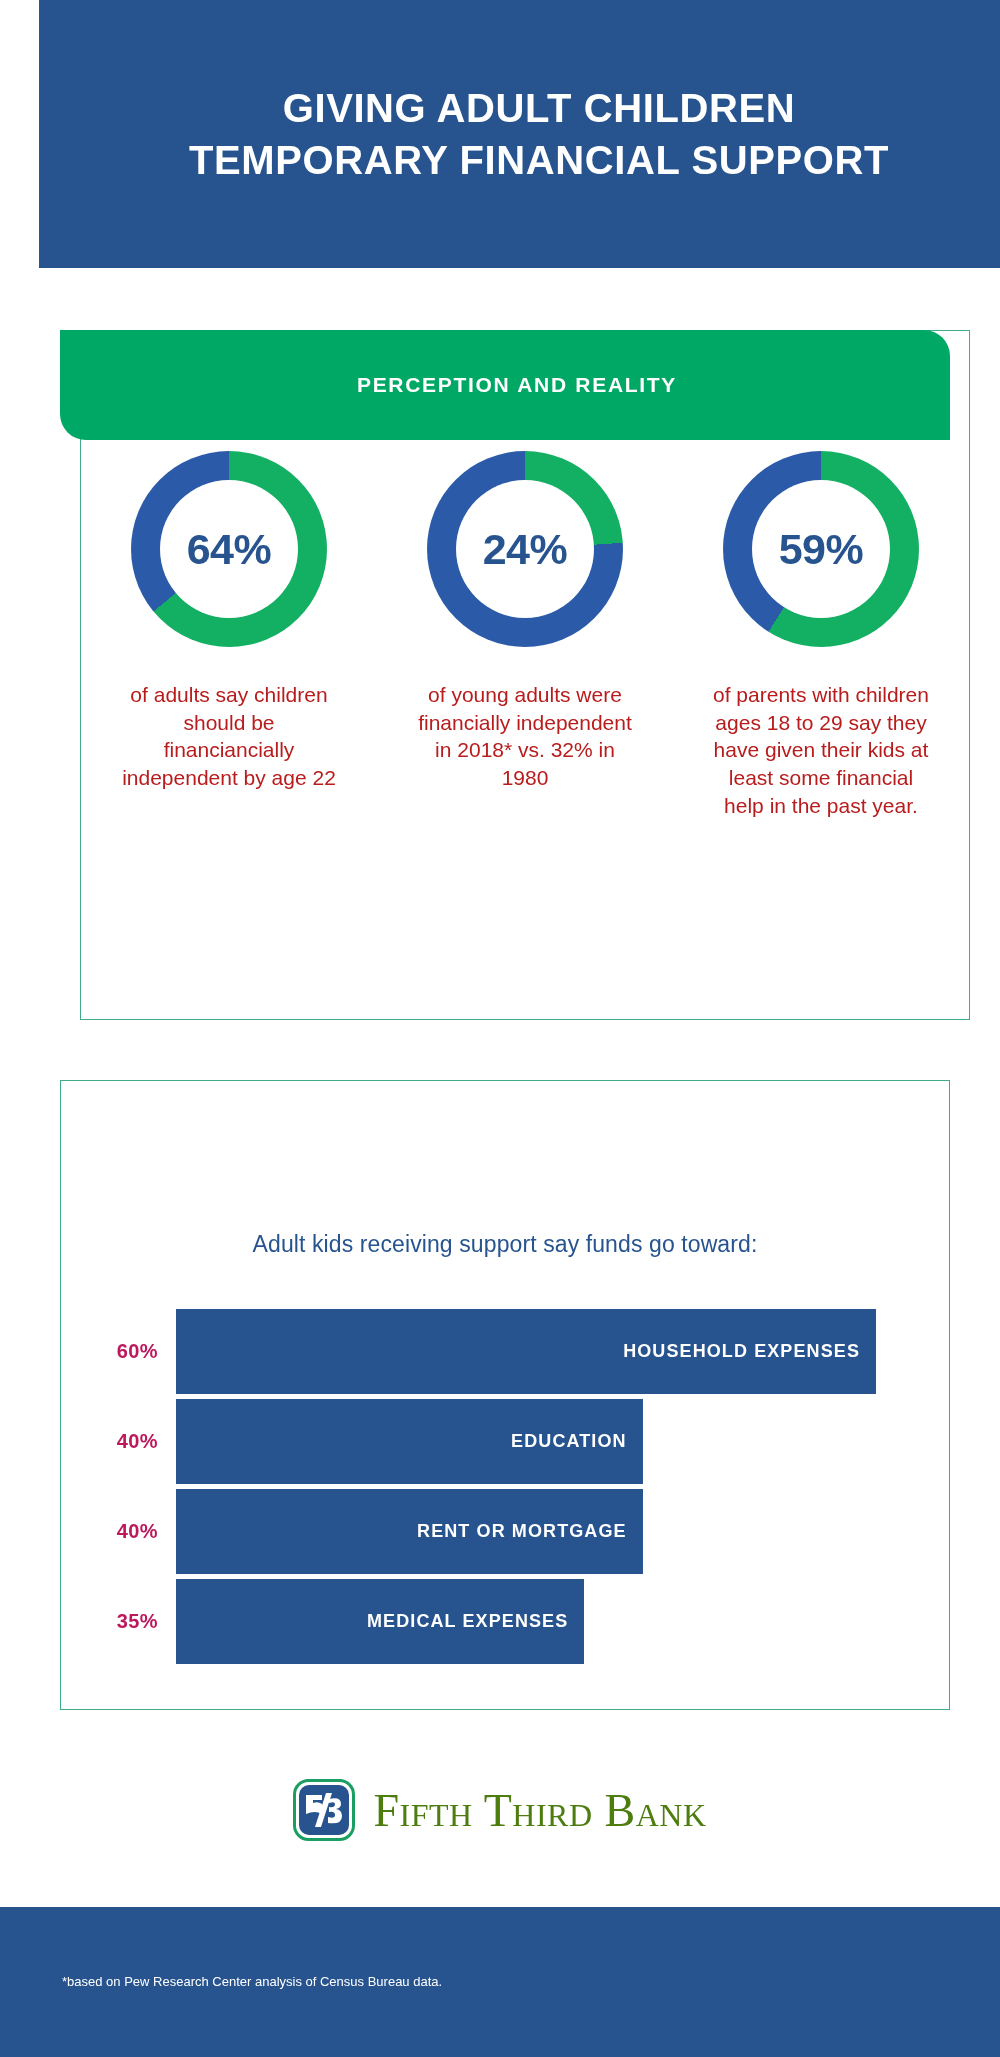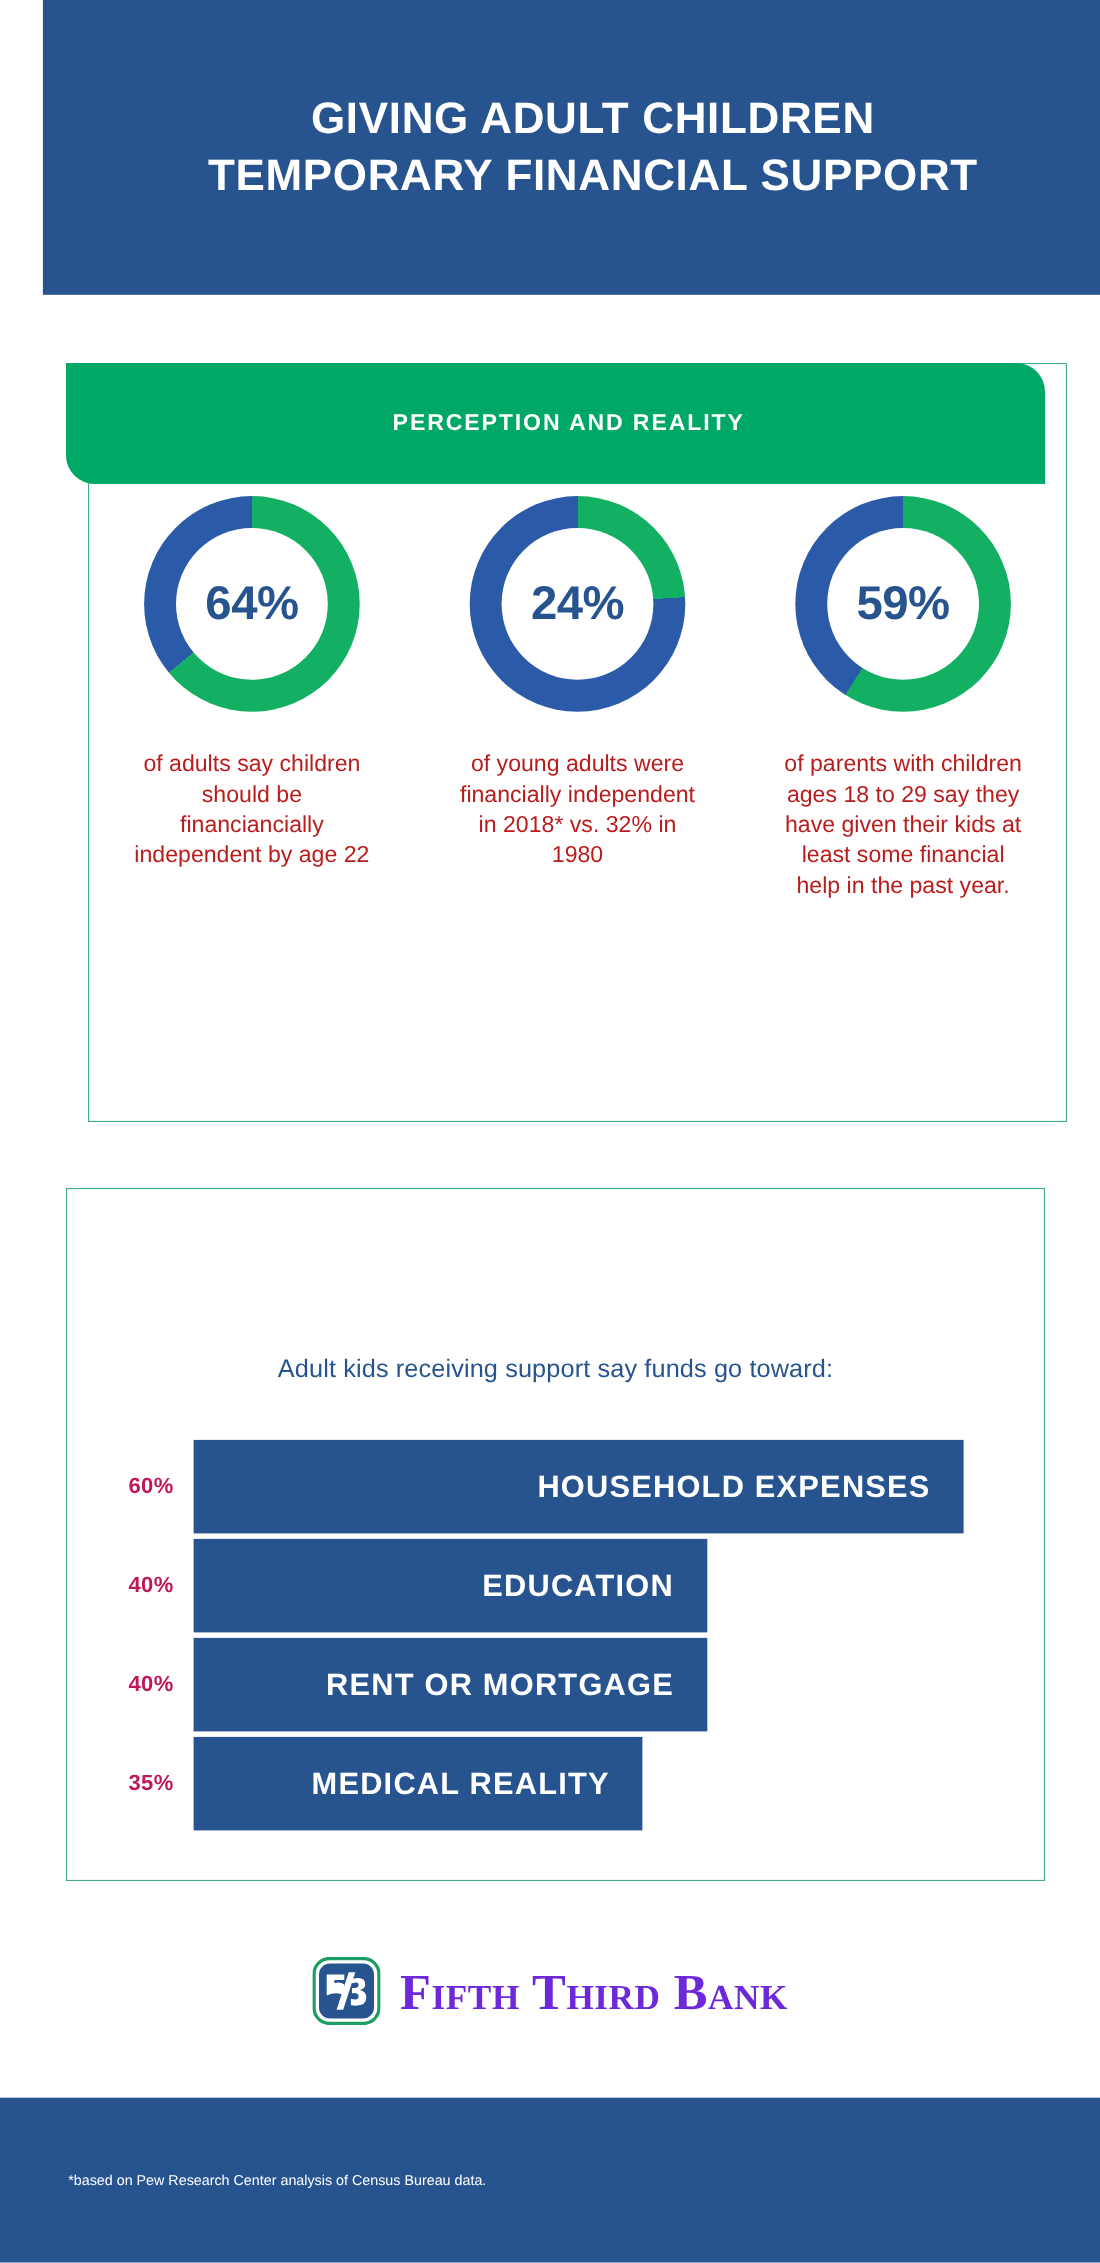--- a/index.html
+++ b/index.html
@@ -111,34 +111,34 @@
     padding-right:18px;
     color:#be185d;
     font-size:20px; font-weight:bold; letter-spacing:0.4px;
   }
   .bar {
     height:85px;
     background:#27548F;
     display:flex; align-items:center; justify-content:flex-end;
   }
   .bar-label {
-    color:#ffffff; font-size:28px; font-weight:bold; letter-spacing:1.1px;
-    padding-right:30px; white-space:nowrap;
+    color:#ffffff; font-size:18px; font-weight:bold; letter-spacing:1.1px;
+    padding-right:16px; white-space:nowrap;
   }
 
   
   .logo-wrap {
     position:absolute; left:0; top:1755px; width:1000px; height:110px;
     display:flex; align-items:center; justify-content:center; gap:18px;
   }
   .logo-badge { width:62px; height:62px; flex:0 0 auto; }
   .logo-text {
-    color:#6d28d9;
+    color:#4d7c0f;
     font-family:"Liberation Serif", serif;
-    font-size:46px; font-weight:bold;
+    font-size:46px; font-weight:normal;
     letter-spacing:0.5px;
     font-variant:small-caps;
     white-space:nowrap;
   }
 
   
   .footer {
     position:absolute; left:0; bottom:0; width:1000px; height:150px;
     background:#27548F;
     display:flex; flex-direction:column; justify-content:center;
@@ -215,21 +215,21 @@
         </div>
         <div class="bar-row">
           <div class="bar-pct">40%</div>
           <div class="bar" style="width: 466.667px; background: rgb(39, 84, 143);">
             <span class="bar-label" style="color: rgb(255, 255, 255);">RENT OR MORTGAGE</span>
           </div>
         </div>
         <div class="bar-row">
           <div class="bar-pct">35%</div>
           <div class="bar" style="width: 408.333px; background: rgb(39, 84, 143);">
-            <span class="bar-label" style="color: rgb(255, 255, 255);">MEDICAL REALITY</span>
+            <span class="bar-label" style="color: rgb(255, 255, 255);">MEDICAL EXPENSES</span>
           </div>
         </div>
       </div>
   </div>
 
 
   <div class="logo-wrap">
     <svg class="logo-badge" viewBox="0 0 62 62">
       <rect x="1.5" y="1.5" width="59" height="59" rx="14" ry="14" fill="#ffffff" stroke="#1B9E62" stroke-width="3"></rect>
       <rect x="6" y="6" width="50" height="50" rx="10" ry="10" fill="#27548F"></rect>

